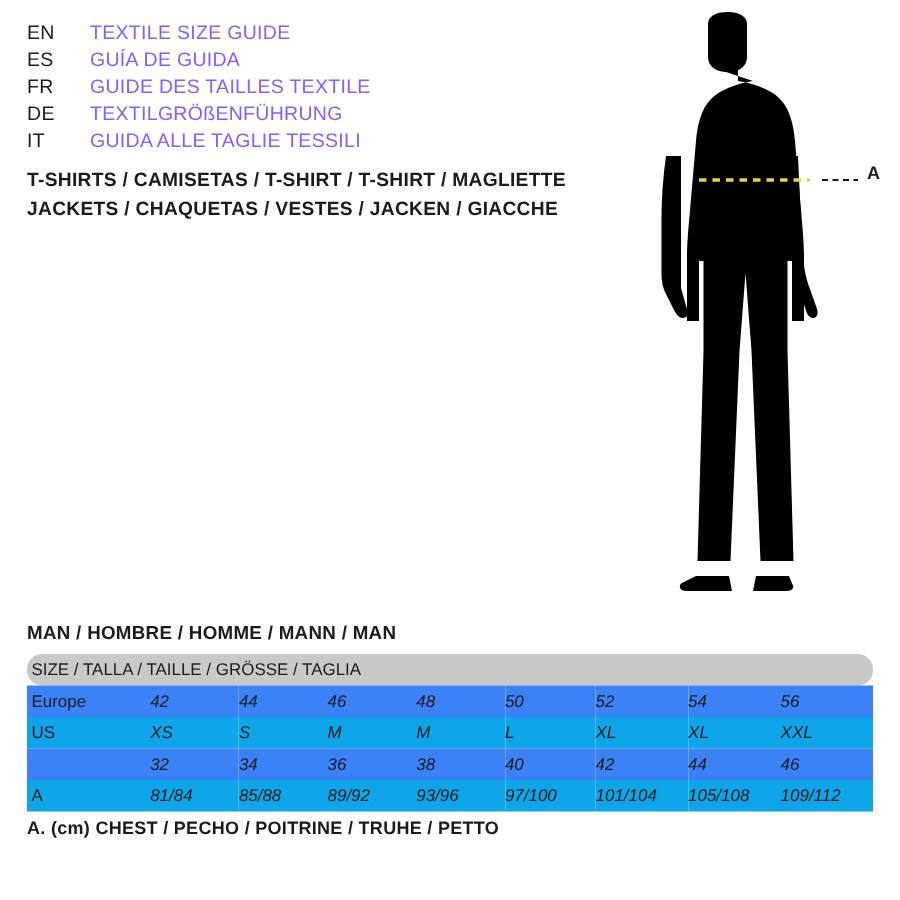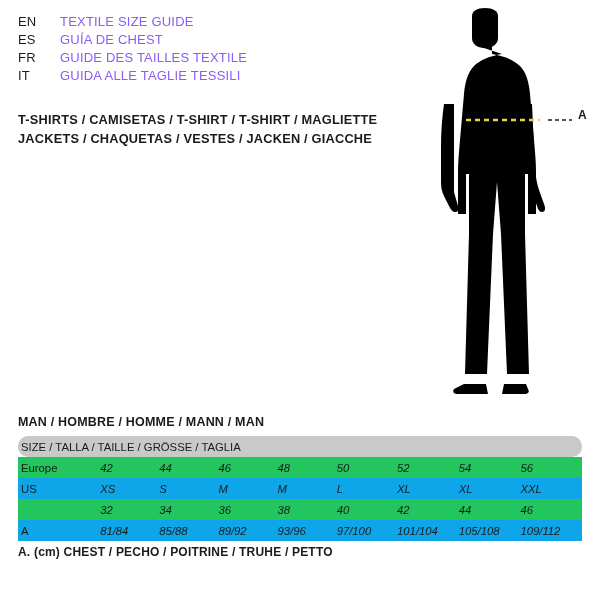--- a/index.html
+++ b/index.html
@@ -104,21 +104,21 @@
     height: 15px;
     vertical-align: middle;
     color: #1b1b1b;
   }
   .row-head td {
     background: #c9c9c9;
     font-weight: normal;
     border-radius: 10px;
   }
   .row-light td {
-    background: #22c55e;
+    background: #3b82f6;
   }
   .row-mid td {
     background: #0ea5e9;
   }
   .col-label {
     width: 90px;
     padding-left: 3px !important;
   }
   .col-val {
     width: 67px;
@@ -140,25 +140,29 @@
 
 <div class="page">
 
   <div class="legend">
     <div class="legend-row">
       <span class="legend-code">EN</span>
       <span class="legend-text">TEXTILE SIZE GUIDE</span>
     </div>
     <div class="legend-row">
       <span class="legend-code">ES</span>
-      <span class="legend-text">GUÍA DE CHEST</span>
+      <span class="legend-text">GUÍA DE GUIDA</span>
     </div>
     <div class="legend-row">
       <span class="legend-code">FR</span>
       <span class="legend-text">GUIDE DES TAILLES TEXTILE</span>
+    </div>
+    <div class="legend-row">
+      <span class="legend-code">DE</span>
+      <span class="legend-text">TEXTILGRÖßENFÜHRUNG</span>
     </div>
     <div class="legend-row">
       <span class="legend-code">IT</span>
       <span class="legend-text">GUIDA ALLE TAGLIE TESSILI</span>
     </div>
   </div>
 
   <div class="categories">
     <div class="category-line">T-SHIRTS / CAMISETAS / T-SHIRT / T-SHIRT / MAGLIETTE</div>
     <div class="category-line">JACKETS / CHAQUETAS / VESTES / JACKEN / GIACCHE</div>

